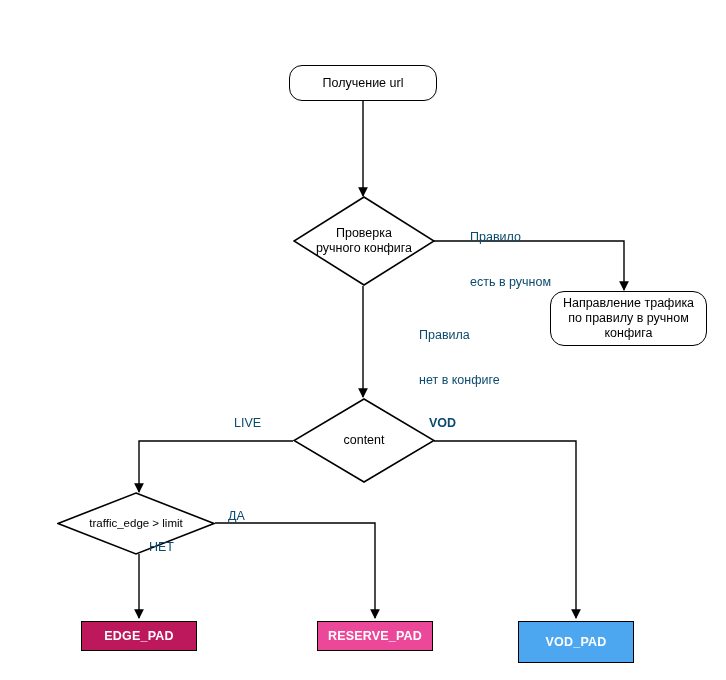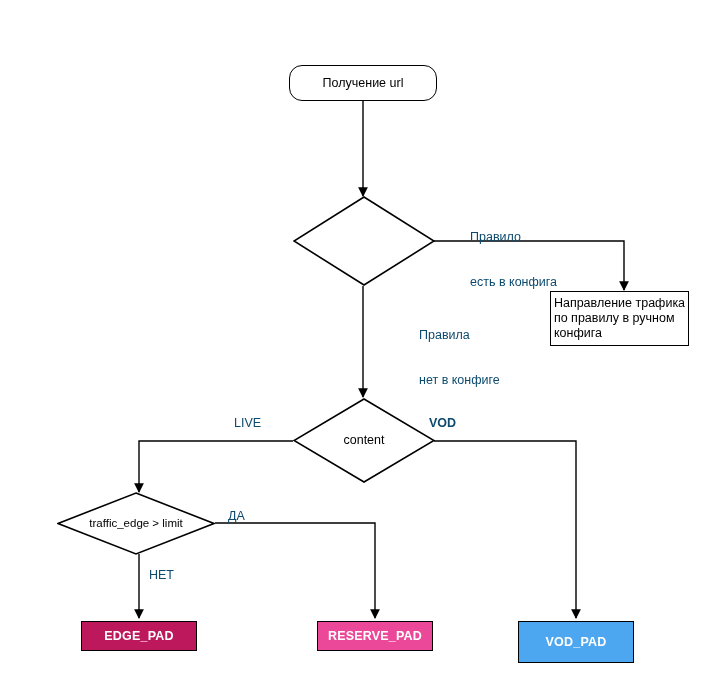--- a/index.html
+++ b/index.html
@@ -23,20 +23,21 @@
     top: 0;
     width: 726px;
     height: 680px;
   }
   .node {
     position: absolute;
     box-sizing: border-box;
     display: flex;
     align-items: center;
     justify-content: center;
+    text-align: center;
     color: #000000;
     font-size: 12.5px;
     line-height: 15px;
     z-index: 2;
   }
   
   .n-start {
     border: 1.4px solid #000000;
     border-radius: 13px;
     background: #ffffff;
@@ -111,23 +112,27 @@
   </svg>
 
   <div class="node n-start" style="left:289px; top:65px; width:148px; height:36px;">
     <span>Получение url</span>
   </div>
 
   <div class="node n-diamond" style="left:293px; top:196px; width:142px; height:90px;">
     <svg viewBox="0 0 142 90" preserveAspectRatio="none">
       <polygon points="71,1 141,45 71,89 1,45" fill="#ffffff" stroke="#000000" stroke-width="1.6" vector-effect="non-scaling-stroke"></polygon>
     </svg>
+    <div class="dlabel">
+      <div>Проверка</div>
+      <div>ручного конфига</div>
+    </div>
   </div>
 
-  <div class="node n-process" style="left:550px; top:291px; width:139px; height:55px;">
+  <div class="node n-process" style="left:550px; top:291px; width:157px; height:55px;border-radius:14px;">
     <div>
       <div>Направление трафика</div>
       <div>по правилу в ручном</div>
       <div>конфига</div>
     </div>
   </div>
 
   <div class="node n-diamond" style="left:57px; top:492px; width:158px; height:63px;">
     <svg viewBox="0 0 158 63" preserveAspectRatio="none">
       <polygon points="79,1 157,31.5 79,62 1,31.5" fill="#ffffff" stroke="#000000" stroke-width="1.6" vector-effect="non-scaling-stroke"></polygon>
@@ -149,29 +154,29 @@
   <div class="node n-pad" style="left:317px; top:621px; width:116px; height:30px; background:#ec4899;">
     <span>RESERVE_PAD</span>
   </div>
 
   <div class="node n-pad" style="left:518px; top:621px; width:116px; height:42px; background:#4da6f0;">
     <span>VOD_PAD</span>
   </div>
 
   <div class="edge-label" style="left:470px; top:200px;">
     <div>Правило</div>
-    <div>есть в конфига</div>
+    <div>есть в ручном</div>
   </div>
 
   <div class="edge-label" style="left:374px; top:298px;margin-left:45px;">
     <div>Правила</div>
     <div>нет в конфиге</div>
   </div>
 
   <div class="edge-label" style="left:234px; top:416px;">LIVE</div>
 
   <div class="edge-label" style="left:429px; top:416px;font-weight:bold;">VOD</div>
 
   <div class="edge-label" style="left:228px; top:509px;text-align:right;">ДА</div>
 
-  <div class="edge-label" style="left:149px; top:568px;">НЕТ</div>
+  <div class="edge-label" style="left:149px; top:540px;">НЕТ</div>
 
 </div>
 
 </body></html>

